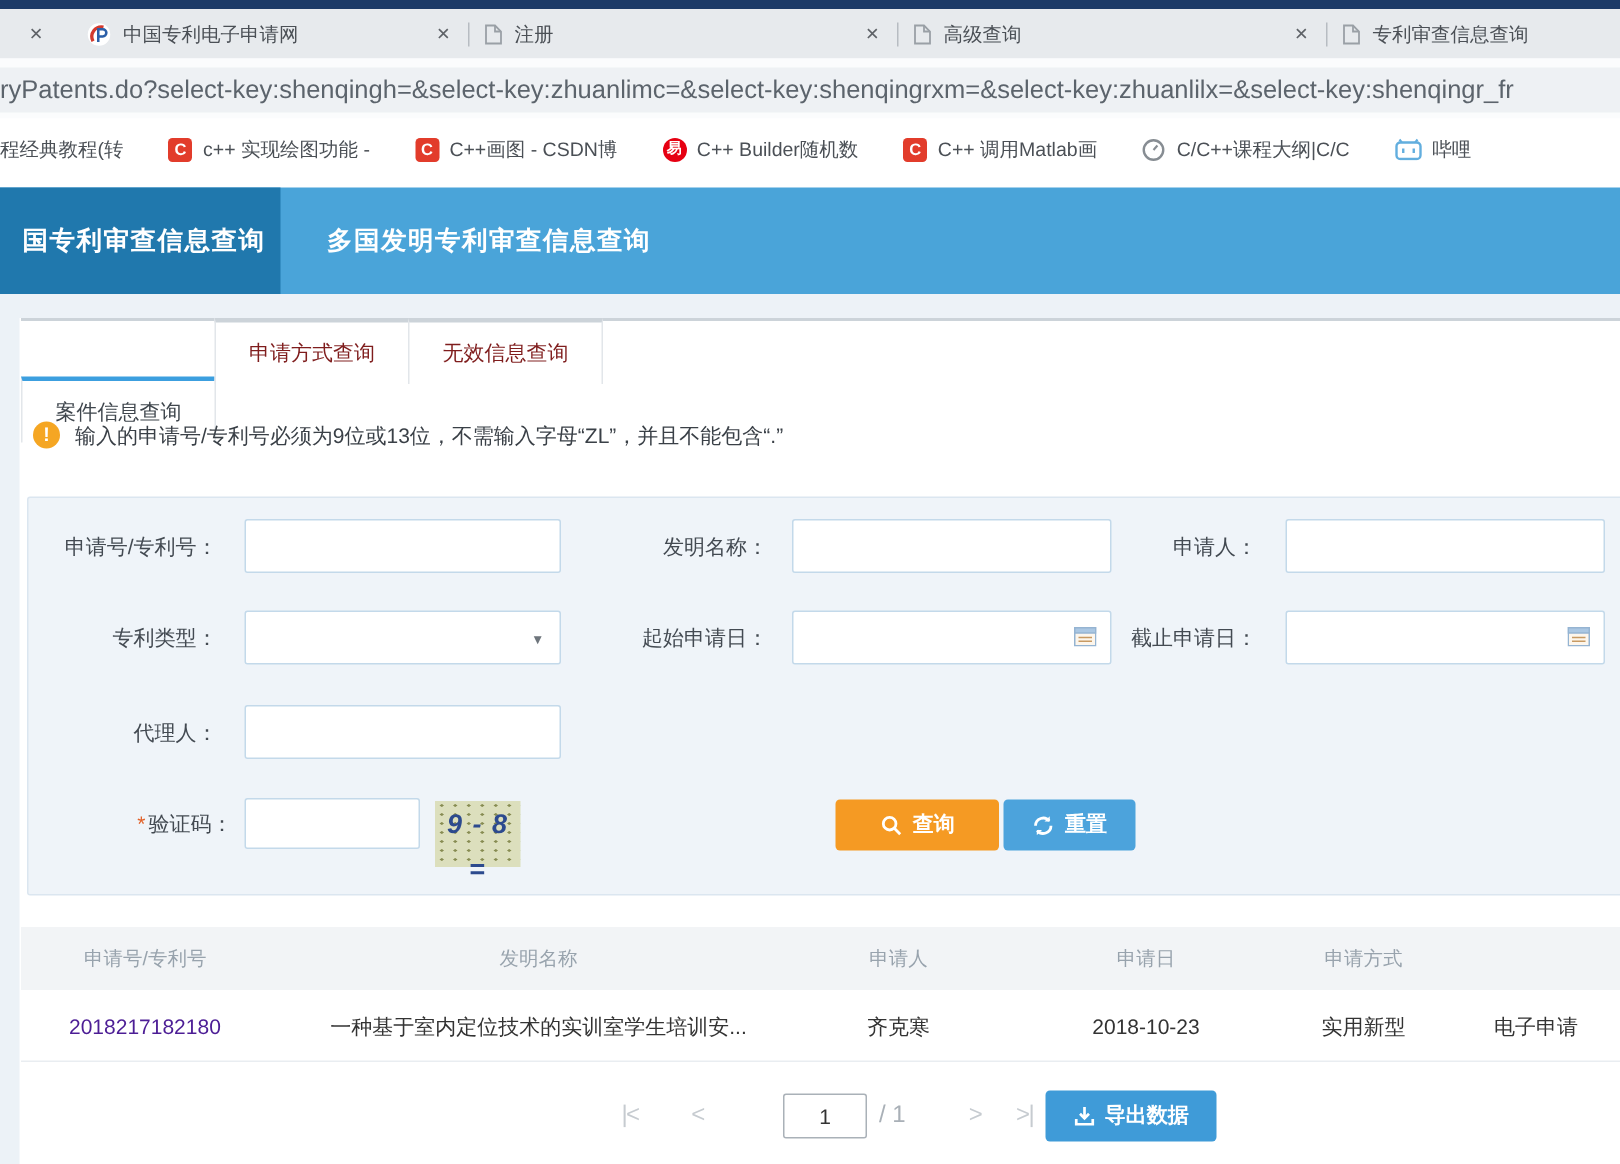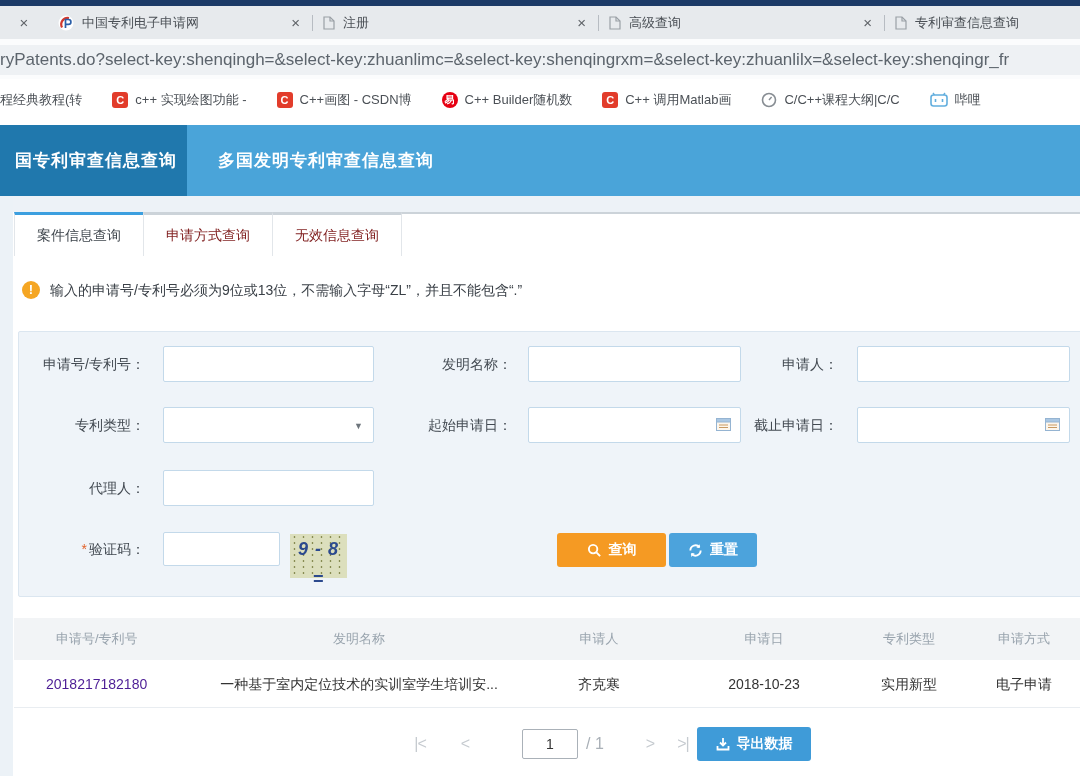--- a/index.html
+++ b/index.html
@@ -28,21 +28,21 @@
   #leftstrip { left:0; top:196px; width:13px; height:580px; background:#ecf2f7; }
   #pageheader { left:0; top:125px; width:1080px; height:71px; background:#4aa4d9; }
   #hdrtab-active { left:0; top:125px; width:187px; height:71px; background:#2078ad; color:#fff; font-size:17px; font-weight:bold; line-height:71px; padding-left:15px; letter-spacing:1px; }
   #hdrtab-other { left:218px; top:125px; height:71px; color:#fff; font-size:17px; font-weight:bold; line-height:71px; letter-spacing:1px; }
   #lightband { left:0; top:196px; width:1080px; height:16px; background:#edf2f7; }
 
   
   #subtabline { left:14px; top:212px; width:1066px; height:2px; background:#ccd3d9; }
   #subtabs { left:14px; top:212px; height:44px; display:flex; }
   .stab { height:44px; line-height:41px; padding:0 22px; background:#fff; font-size:14px; border-left:1px solid #e2e6ea; border-right:1px solid #e2e6ea; border-top:3px solid #ccd3d9; margin-right:-1px; }
-  .stab.active { border-top:3px solid #3c9fdf; color:#3f464d; }
+  .stab.active { border-top:3px solid #3c9fdf; color:#3f464d;margin-top:39px; }
   .stab.idle { color:#7f1d1d; }
 
   
   #notice-icon { left:22px; top:281px; width:18px; height:18px; border-radius:50%; background:#f5a623; color:#fff; font-weight:bold; font-size:13px; text-align:center; line-height:18px; }
   #notice-text { left:50px; top:275px; height:30px; line-height:30px; font-size:14px; color:#3a4047; }
 
   
   #formpanel { left:18px; top:331px; width:1072px; height:266px; background:#eff4f9; border:1px solid #dbe6f0; border-radius:2px; }
   .lbl { position:absolute; height:36px; line-height:36px; font-size:14px; color:#434a52; text-align:right; }
   .inp { position:absolute; height:36px; background:#fff; border:1px solid #c3d9ea; border-radius:2px; font-size:14px; padding:0 8px; color:#333; outline:none; }
@@ -201,21 +201,21 @@
   <input class="inp" style="left: 857px; top: 407px; width: 213px;">
   <svg class="calicon" style="left:1045px;top:417px;" width="15" height="14" viewBox="0 0 15 14">
       <rect x="0.5" y="1.5" width="14" height="12" fill="#fdf6ec" stroke="#95b4d2"></rect>
       <rect x="0.5" y="1.5" width="14" height="3.5" fill="#aac7e3" stroke="#95b4d2"></rect>
       <path d="M3 8h9M3 10.5h9" stroke="#c89a62"></path>
     </svg>
 
   <span class="lbl" style="left:10px;top:470px;width:135px;">代理人：</span>
   <input class="inp" style="left: 163px; top: 470px; width: 211px;">
 
-  <span class="lbl" style="left:10px;top:531px;width:135px;"><span class="star">*</span><span>验证码：</span></span>
+  <span class="lbl" style="left:20px;top:531px;width:135px;"><span class="star">*</span><span>验证码：</span></span>
   <input class="inp" style="left: 163px; top: 532px; width: 117px; height: 34px;">
   <div class="abs" id="captcha-img">9 - 8 =</div>
 
   <button class="btn" id="btn-query">
     <svg width="15" height="15" viewBox="0 0 16 16">
         <circle cx="6.5" cy="6.5" r="4.5" fill="none" stroke="#fff" stroke-width="2"></circle>
         <path d="M10 10l4 4" stroke="#fff" stroke-width="2"></path>
       </svg>
     <span>查询</span>
   </button>
@@ -227,21 +227,20 @@
         <path d="M3.4 14.8V11h3.7z" fill="#fff"></path>
       </svg>
     <span>重置</span>
   </button>
 
   <div class="tgrid" id="thead">
     <span>申请号/专利号</span>
     <span>发明名称</span>
     <span>申请人</span>
     <span>申请日</span>
-    <span>专利类型</span>
     <span>申请方式</span>
   </div>
   <div class="tgrid" id="trow">
     <span>2018217182180</span>
     <span>一种基于室内定位技术的实训室学生培训安...</span>
     <span>齐克寒</span>
     <span>2018-10-23</span>
     <span>实用新型</span>
     <span>电子申请</span>
   </div>

